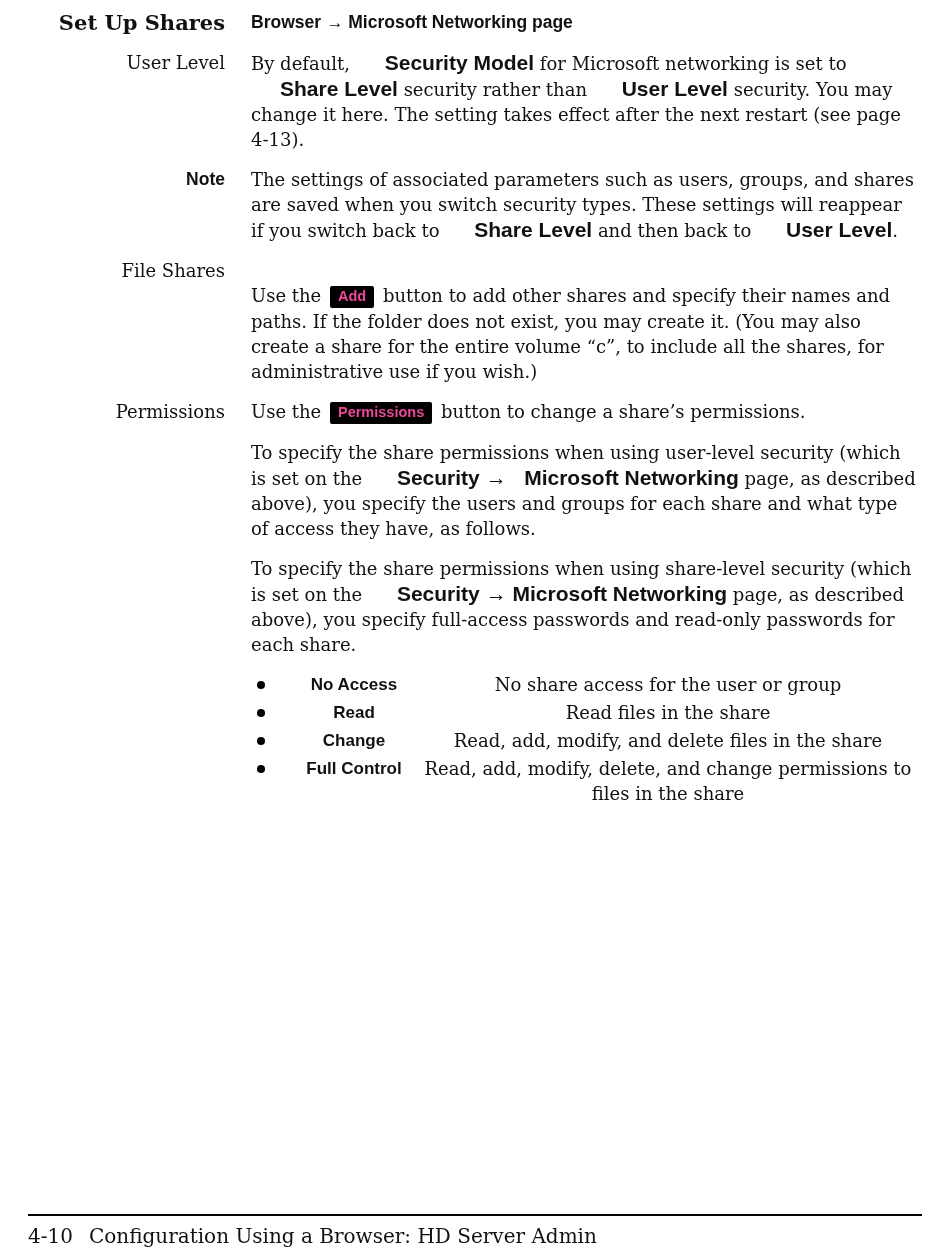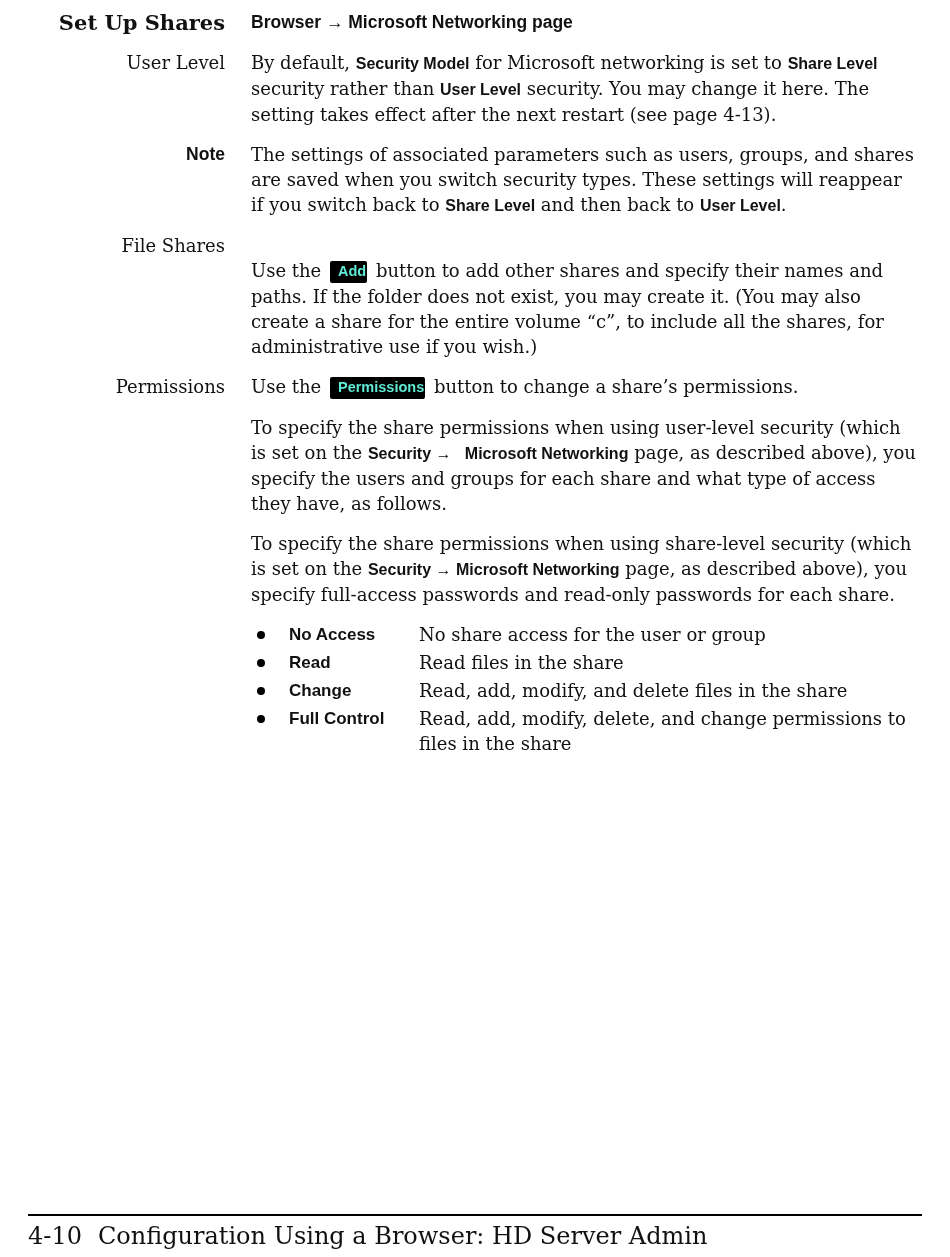--- a/index.html
+++ b/index.html
@@ -31,49 +31,49 @@
   .row .content{margin-left:26px;width:666px;flex:none;}
   .block{margin:0 0 15px 0;}
   .heading{
     font-family:"Liberation Sans", sans-serif;
     font-weight:700;font-size:17.5px;line-height:26px;
   }
   .heading.mt{margin-top:14px;}
   .rg{}
   .bs{
     font-family:"Liberation Sans", sans-serif;
-    font-weight:700;font-size:16px;
+    font-weight:700;font-size:21px;margin-left:29px;
   }
   .btn{
     display:inline-block;
-    background:#000;color:#5eead4;
+    background:#000;color:#ec4899;
     font-family:"Liberation Sans", sans-serif;
     font-weight:700;font-size:14.5px;line-height:19px;
-    padding:1px 1px 2px 8px;
+    padding:1px 8px 2px 8px;
     border-radius:2px;
     margin:0 3px;
     position:relative;top:-1px;
   }
   .bullets{margin:0;}
-  .bullet-item{display:flex;align-items:flex-start;margin-bottom:3px;}
+  .bullet-item{display:flex;align-items:flex-start;margin-bottom:3px;text-align:center;}
   .dot{
     flex:none;width:8px;height:8px;border-radius:50%;
     background:#000;margin:9px 24px 0 6px;
   }
   .term{
     flex:none;width:130px;
     font-family:"Liberation Sans", sans-serif;
     font-weight:700;font-size:17px;line-height:25px;
   }
   .desc{flex:1;line-height:25px;}
   .footer{
     position:absolute;left:28px;right:28px;bottom:8px;
     border-top:2px solid #000;
     padding-top:8px;
-    font-size:24px;
+    font-size:20px;
   }
   .footer .pg{margin-right:16px;}
 </style>
 </head>
 <body>
 
 <div class="page">
   <div class="rows">
       <div class="row">
         <div class="label title">

